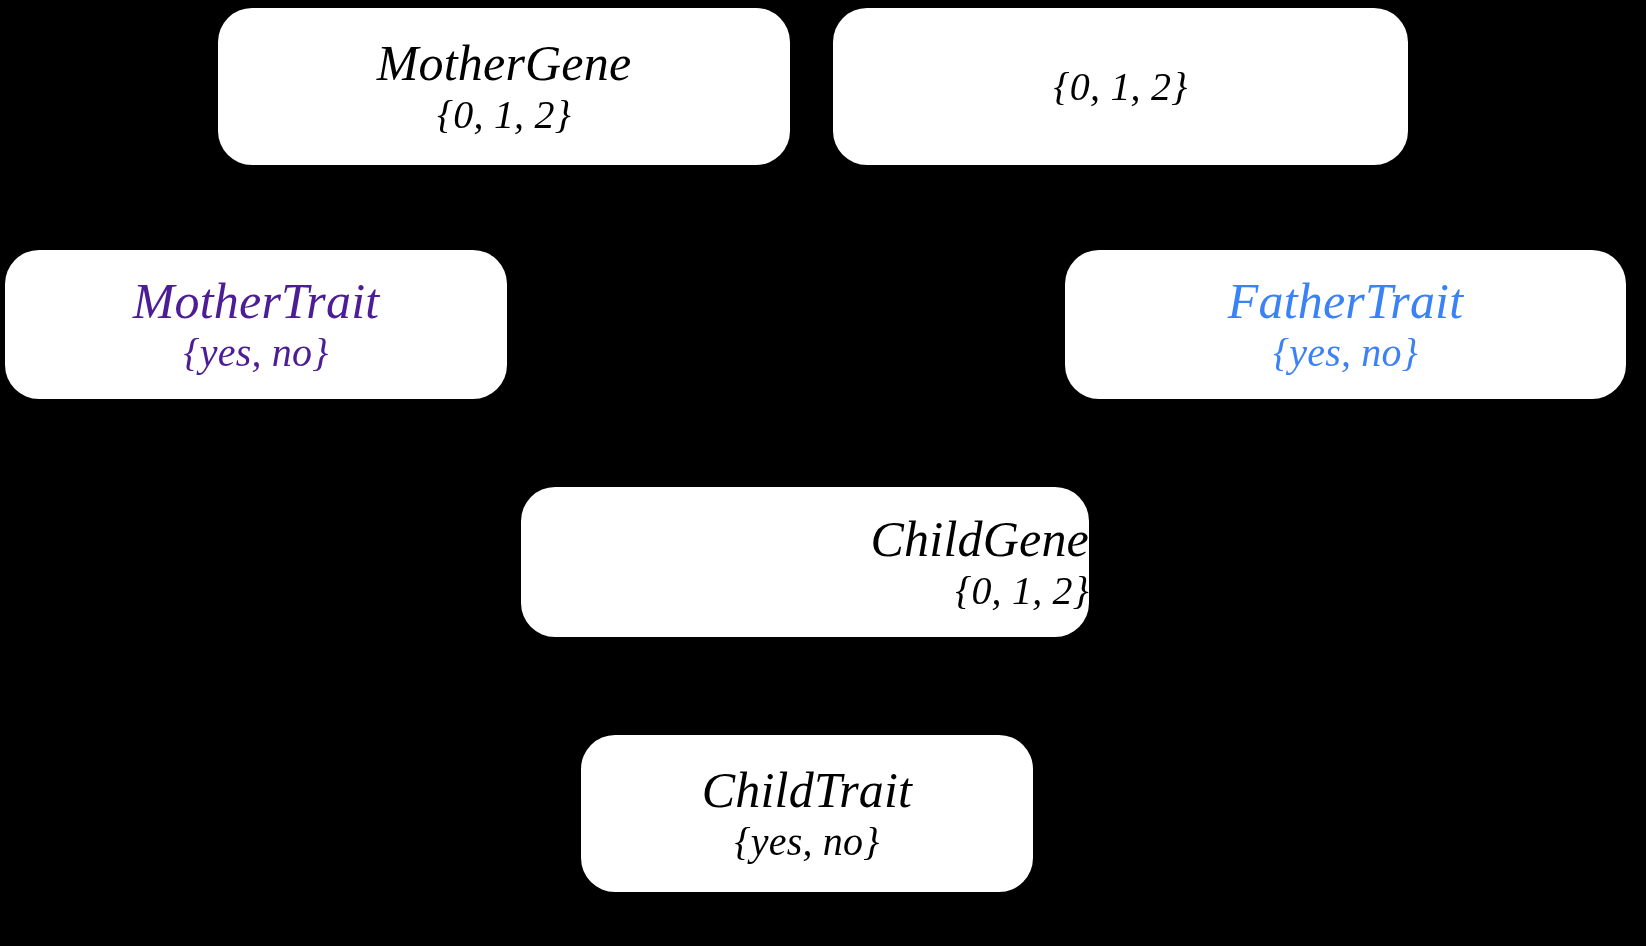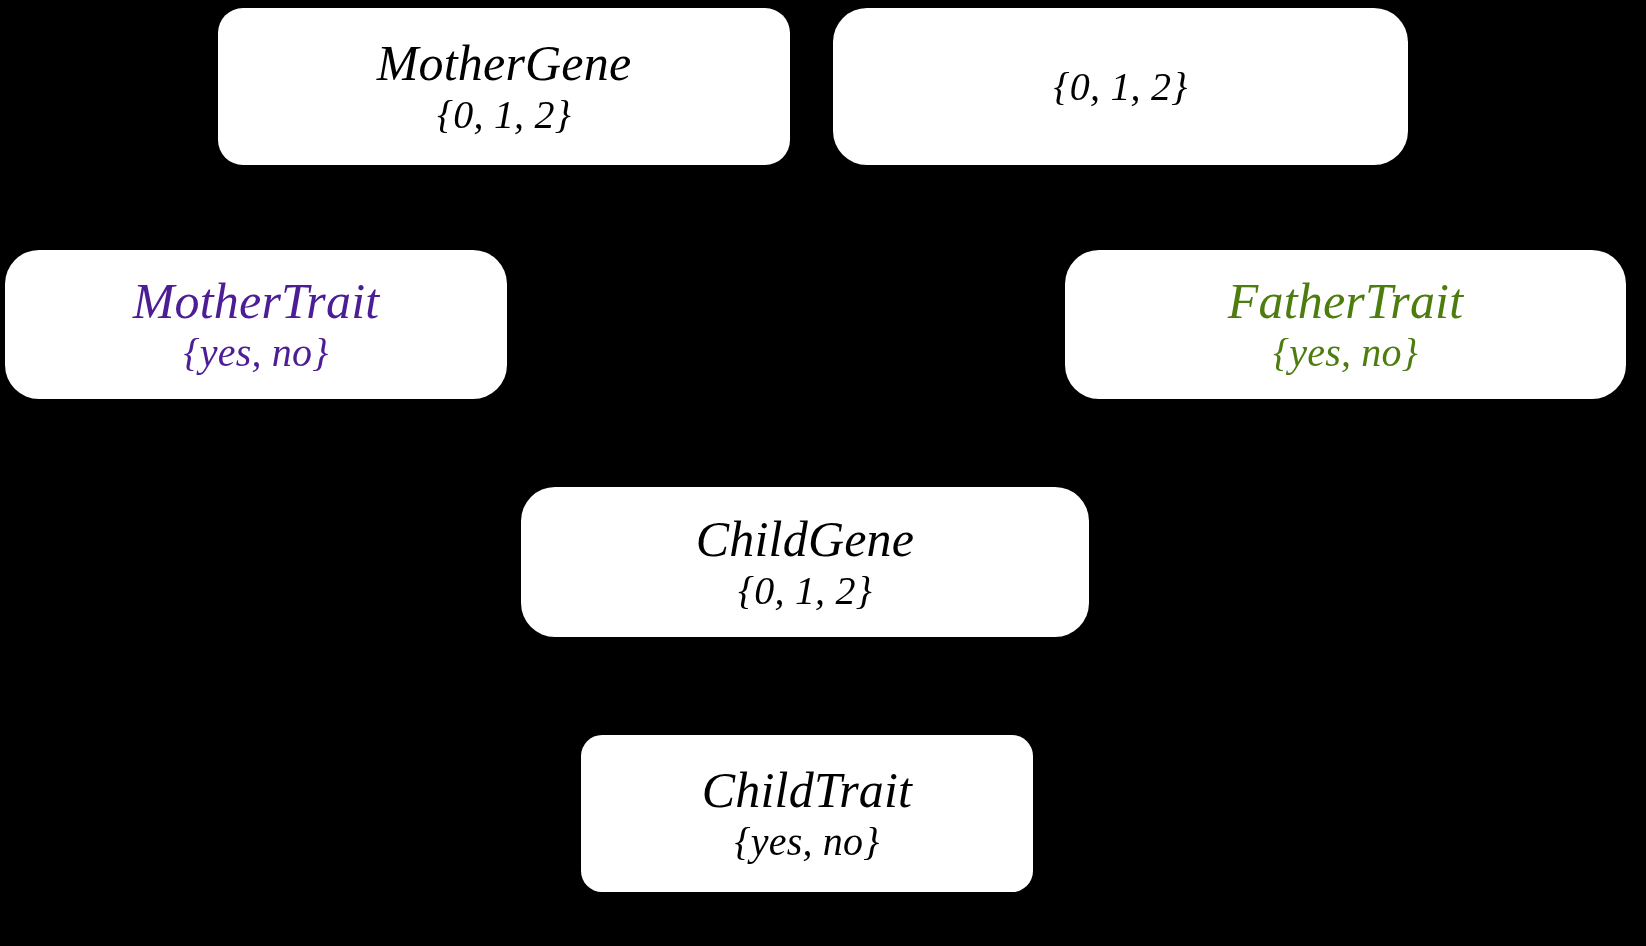--- a/index.html
+++ b/index.html
@@ -37,43 +37,43 @@
     letter-spacing: 0.2px;
   }
   .node .node-name { font-size: 50px; }
   .node .node-domain { font-size: 40px; margin-top: 2px; }
 
   
   #node-mother-gene  { left: 218px;  top: 8px;   width: 572px;  height: 157px; }
   #node-father-gene  { left: 833px;  top: 8px;   width: 575px;  height: 157px; }
   #node-mother-trait { left: 5px;    top: 250px; width: 502px;  height: 149px; }
   #node-father-trait { left: 1065px; top: 250px; width: 561px;  height: 149px; }
-  #node-child-gene   { left: 521px;  top: 487px; width: 568px;  height: 150px; }
-  #node-child-trait  { left: 581px;  top: 735px; width: 452px;  height: 157px; border-radius: 21px; }
+  #node-child-gene   { left: 521px;  top: 487px; width: 568px;  height: 150px; align-items: flex-end; }
+  #node-child-trait  { left: 581px;  top: 735px; width: 452px;  height: 157px; }
 </style>
 </head>
 <body>
 
 <div id="canvas" style="--bg: #000000;">
 
-  <div class="node" id="node-mother-gene" style="background: rgb(255, 255, 255); color: rgb(0, 0, 0); border-radius: 25px;">
+  <div class="node" id="node-mother-gene" style="background: rgb(255, 255, 255); color: rgb(0, 0, 0);">
     <div class="node-name">MotherGene</div>
     <div class="node-domain">{0, 1, 2}</div>
   </div>
 
   <div class="node" id="node-father-gene" style="background: rgb(255, 255, 255); color: rgb(0, 0, 0);">
     <div class="node-domain">{0, 1, 2}</div>
   </div>
 
   <div class="node" id="node-mother-trait" style="background: rgb(255, 255, 255); color: #4c1d95;">
     <div class="node-name">MotherTrait</div>
     <div class="node-domain">{yes, no}</div>
   </div>
 
-  <div class="node" id="node-father-trait" style="background: rgb(255, 255, 255); color: #4d7c0f;">
+  <div class="node" id="node-father-trait" style="background: rgb(255, 255, 255); color: #3b82f6;">
     <div class="node-name">FatherTrait</div>
     <div class="node-domain">{yes, no}</div>
   </div>
 
   <div class="node" id="node-child-gene" style="background: rgb(255, 255, 255); color: rgb(0, 0, 0);">
     <div class="node-name">ChildGene</div>
     <div class="node-domain">{0, 1, 2}</div>
   </div>
 
   <div class="node" id="node-child-trait" style="background: rgb(255, 255, 255); color: rgb(0, 0, 0);">

